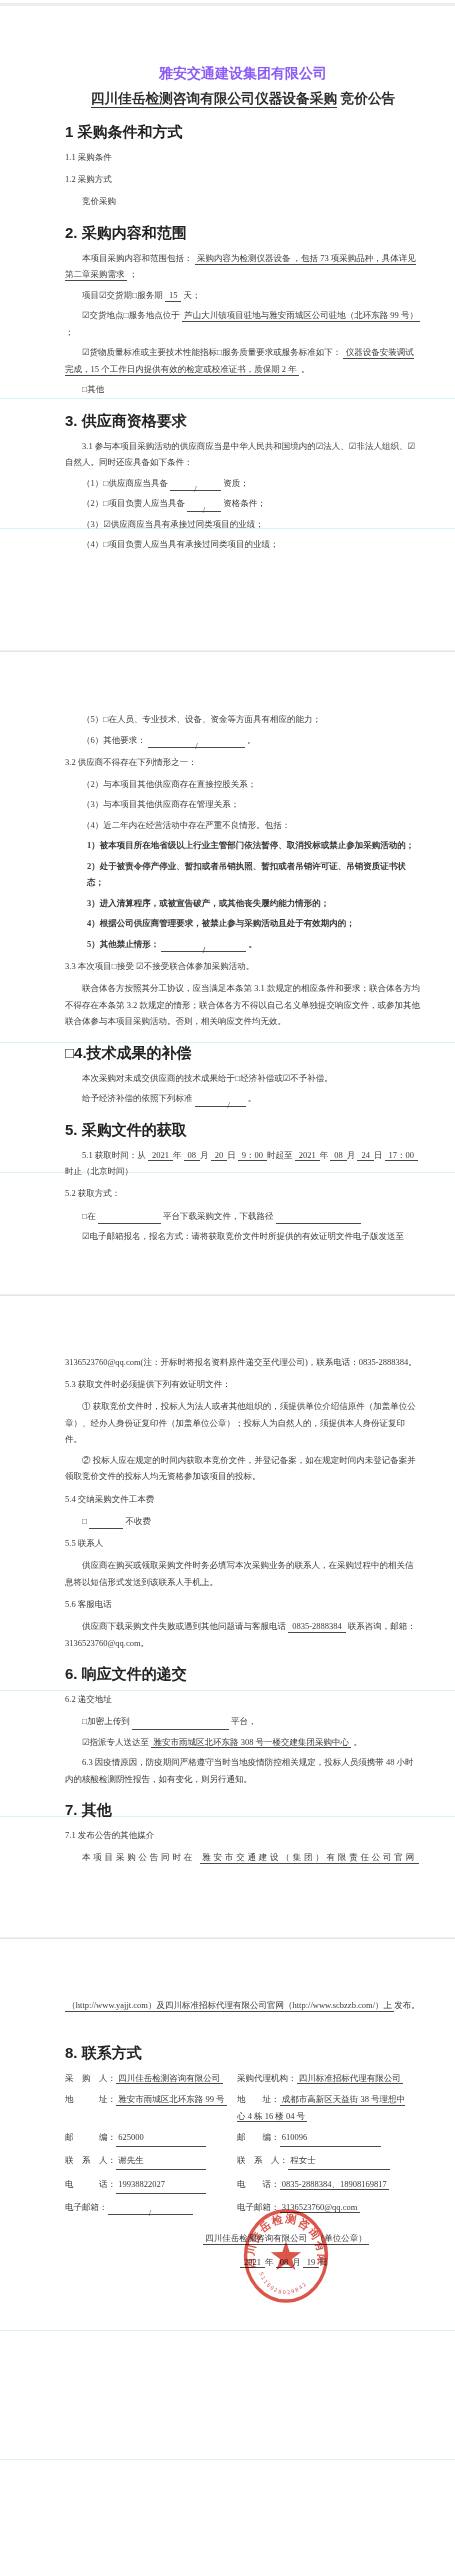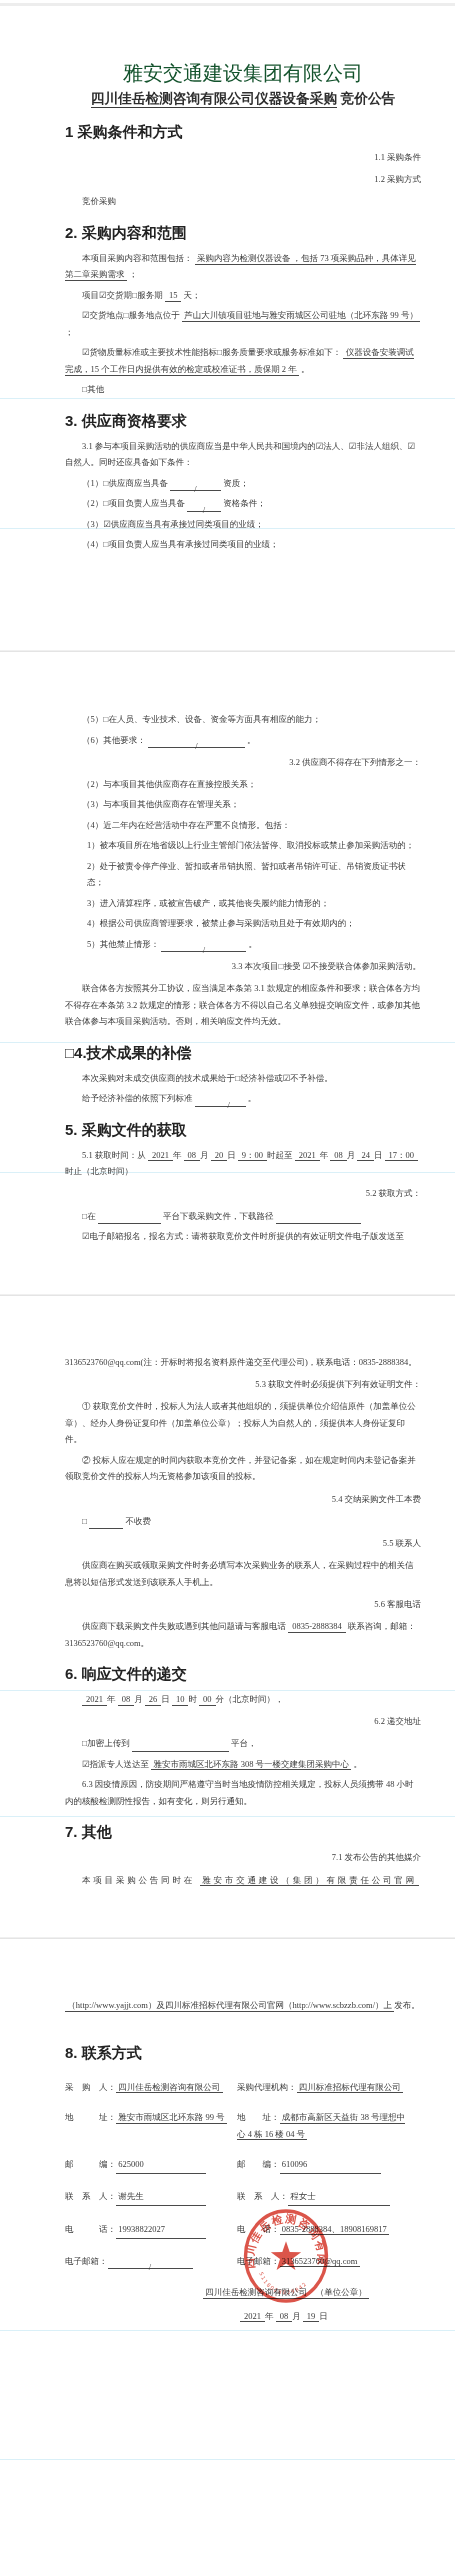--- a/index.html
+++ b/index.html
@@ -4,36 +4,36 @@
 <style>
   html,body{margin:0;padding:0;background:#ffffff;}
   .scan{position:relative;width:455px;height:2576px;margin:0 auto;background:#ffffff;
         font-family:"Liberation Serif","DejaVu Serif",serif;color:#3a3a3a;overflow:hidden;}
   .edge-band{position:absolute;left:0;width:100%;height:2.8px;background:#ededed;}
   .page-sep{position:absolute;left:0;width:100%;height:1.7px;background:linear-gradient(#f6f6f6,#dedede);}
   .streak{position:absolute;left:0;width:100%;height:1.1px;background:#cdebf6;opacity:.75;}
   .page{position:absolute;left:0;width:455px;}
   .inner{padding:0 34px 0 65px;font-size:8.5px;line-height:16.5px;}
   p{margin:0 0 4px 0;}
-  .title-org{margin:55px 0 5.7px 0;text-align:center;font-size:20px;font-weight:400;color:#14532d;line-height:19.4px;}
+  .title-org{margin:55px 0 5.7px 0;text-align:center;font-size:14px;font-weight:700;color:#8b5cf6;line-height:19.4px;}
   .title-line{text-align:center;font-size:13.7px;font-weight:700;color:#2e2e2e;line-height:20.5px;margin-bottom:12px;}
   .title-line .u{border-bottom:1.1px solid #3a3a3a;padding-bottom:1.1px;}
   h2{font-family:"Liberation Sans","DejaVu Sans",sans-serif;font-size:15px;color:#232323;
      margin:15px 0 9px 0;font-weight:700;line-height:16px;}
-  .subhead{margin:5.7px 0 5.7px 0;text-align:right;}
+  .subhead{margin:5.7px 0 5.7px 0;}
   .ind{text-indent:2em;}
   .item{margin-left:2em;}
-  .subitem{margin-left:2.6em;}
+  .subitem{margin-left:2.6em;font-weight:bold;}
   .u-val{border-bottom:0.6px solid #4a4a4a;padding:0 2.3px 0.6px 2.3px;}
   .blank{display:inline-block;border-bottom:0.6px solid #4a4a4a;text-align:center;height:9px;vertical-align:bottom;}
   .w60{min-width:34px;} .w90{min-width:51px;} .w110{min-width:63px;} .w150{min-width:85px;} .w170{min-width:97px;}
   .num-u{border-bottom:0.6px solid #4a4a4a;padding:0 4px 0.6px 4px;}
   .spread{letter-spacing:2.8px;}
   .contact{display:grid;grid-template-columns:172px 1fr;row-gap:5.1px;margin:8px 0 0 0;}
-  .contact .cell{padding-right:8px;margin-top:9px;}
+  .contact .cell{padding-right:8px;}
   .contact .lbl{white-space:nowrap;}
   .sig{margin:15px 0 0 138px;}
   .sig-date{margin:6.8px 0 0 175px;}
   .stamp{position:absolute;mix-blend-mode:multiply;opacity:.92;}
 </style>
 </head>
 <body>
 
 <div class="scan">
   <div class="edge-band" style="top:3.4px"></div>
@@ -172,27 +172,20 @@
       <p class="subhead">5.5 联系人</p>
       <p class="ind">供应商在购买或领取采购文件时务必填写本次采购业务的联系人，在采购过程中的相关信息将以短信形式发送到该联系人手机上。</p>
       <p class="subhead">5.6 客服电话</p>
       <p class="ind">
         <span>供应商下载采购文件失败或遇到其他问题请与客服电话</span>
         <span class="num-u">0835-2888384</span>
         <span>联系咨询，邮箱：3136523760@qq.com。</span>
       </p>
 
       <h2>6. 响应文件的递交</h2>
-      <p class="ind">
-        <span class="num-u">2021</span><span>年</span>
-        <span class="num-u">08</span><span>月</span>
-        <span class="num-u">26</span><span>日</span>
-        <span class="num-u">10</span><span>时</span>
-        <span class="num-u">00</span><span>分（北京时间），</span>
-      </p>
       <p class="subhead">6.2 递交地址</p>
       <p class="ind">
         <span>□加密上传到</span>
         <span class="blank w170"></span>
         <span>平台，</span>
       </p>
       <p class="ind">
         <span>☑指派专人送达至</span>
         <span class="u-val">雅安市雨城区北环东路 308 号一楼交建集团采购中心</span>
         <span>。</span>

